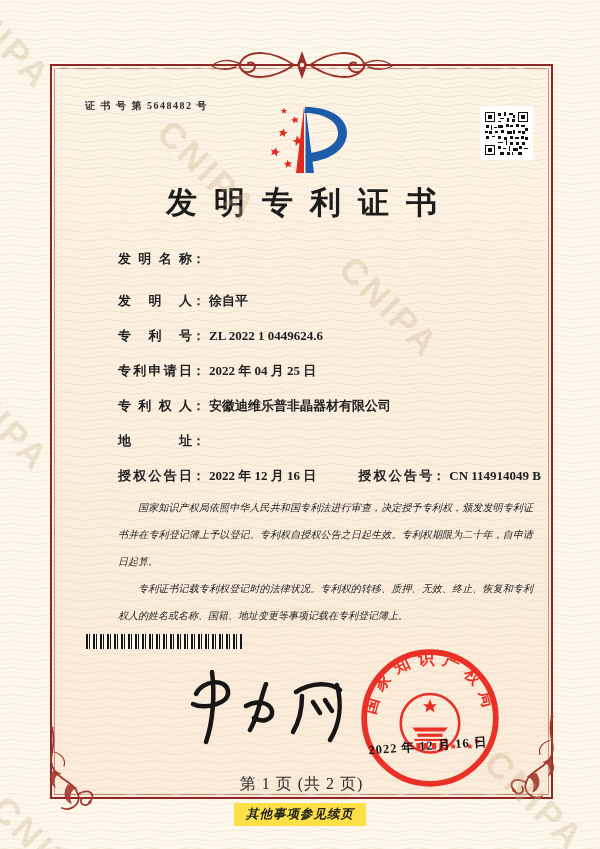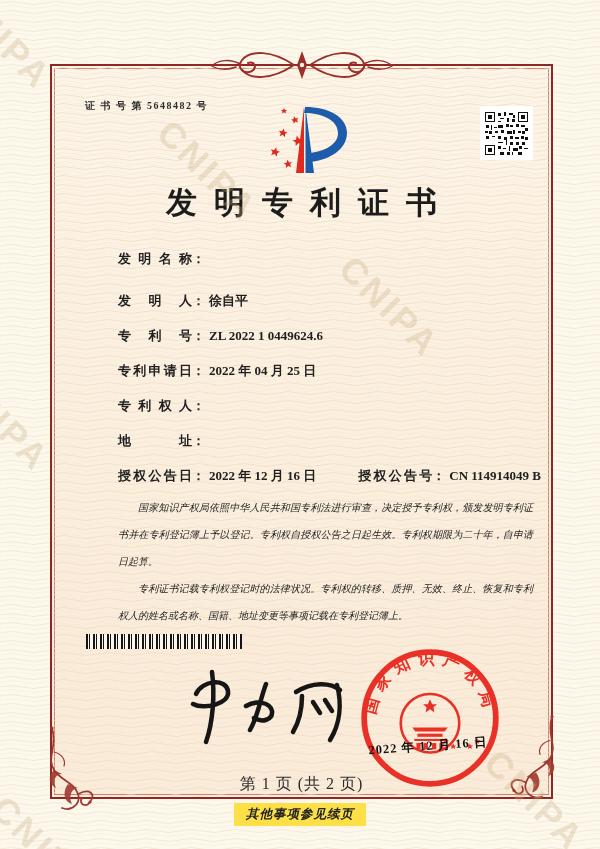--- a/index.html
+++ b/index.html
@@ -204,20 +204,21 @@
         <span class="f-val">ZL 2022 1 0449624.6</span>
       </div>
       <div class="f-row">
         <span class="f-label">专利申请日</span>
           <span class="f-colon">：</span>
         <span class="f-val">2022 年 04 月 25 日</span>
       </div>
       <div class="f-row">
         <span class="f-label">专利权人</span>
           <span class="f-colon">：</span>
+        <span class="f-val">安徽迪维乐普非晶器材有限公司</span>
       </div>
       <div class="f-row">
         <span class="f-label">地址</span>
           <span class="f-colon">：</span>
       </div>
       <div class="f-row">
         <span class="f-label">授权公告日</span>
           <span class="f-colon">：</span>
         <span class="f-val">2022 年 12 月 16 日</span>
         <span class="f-pair2">

